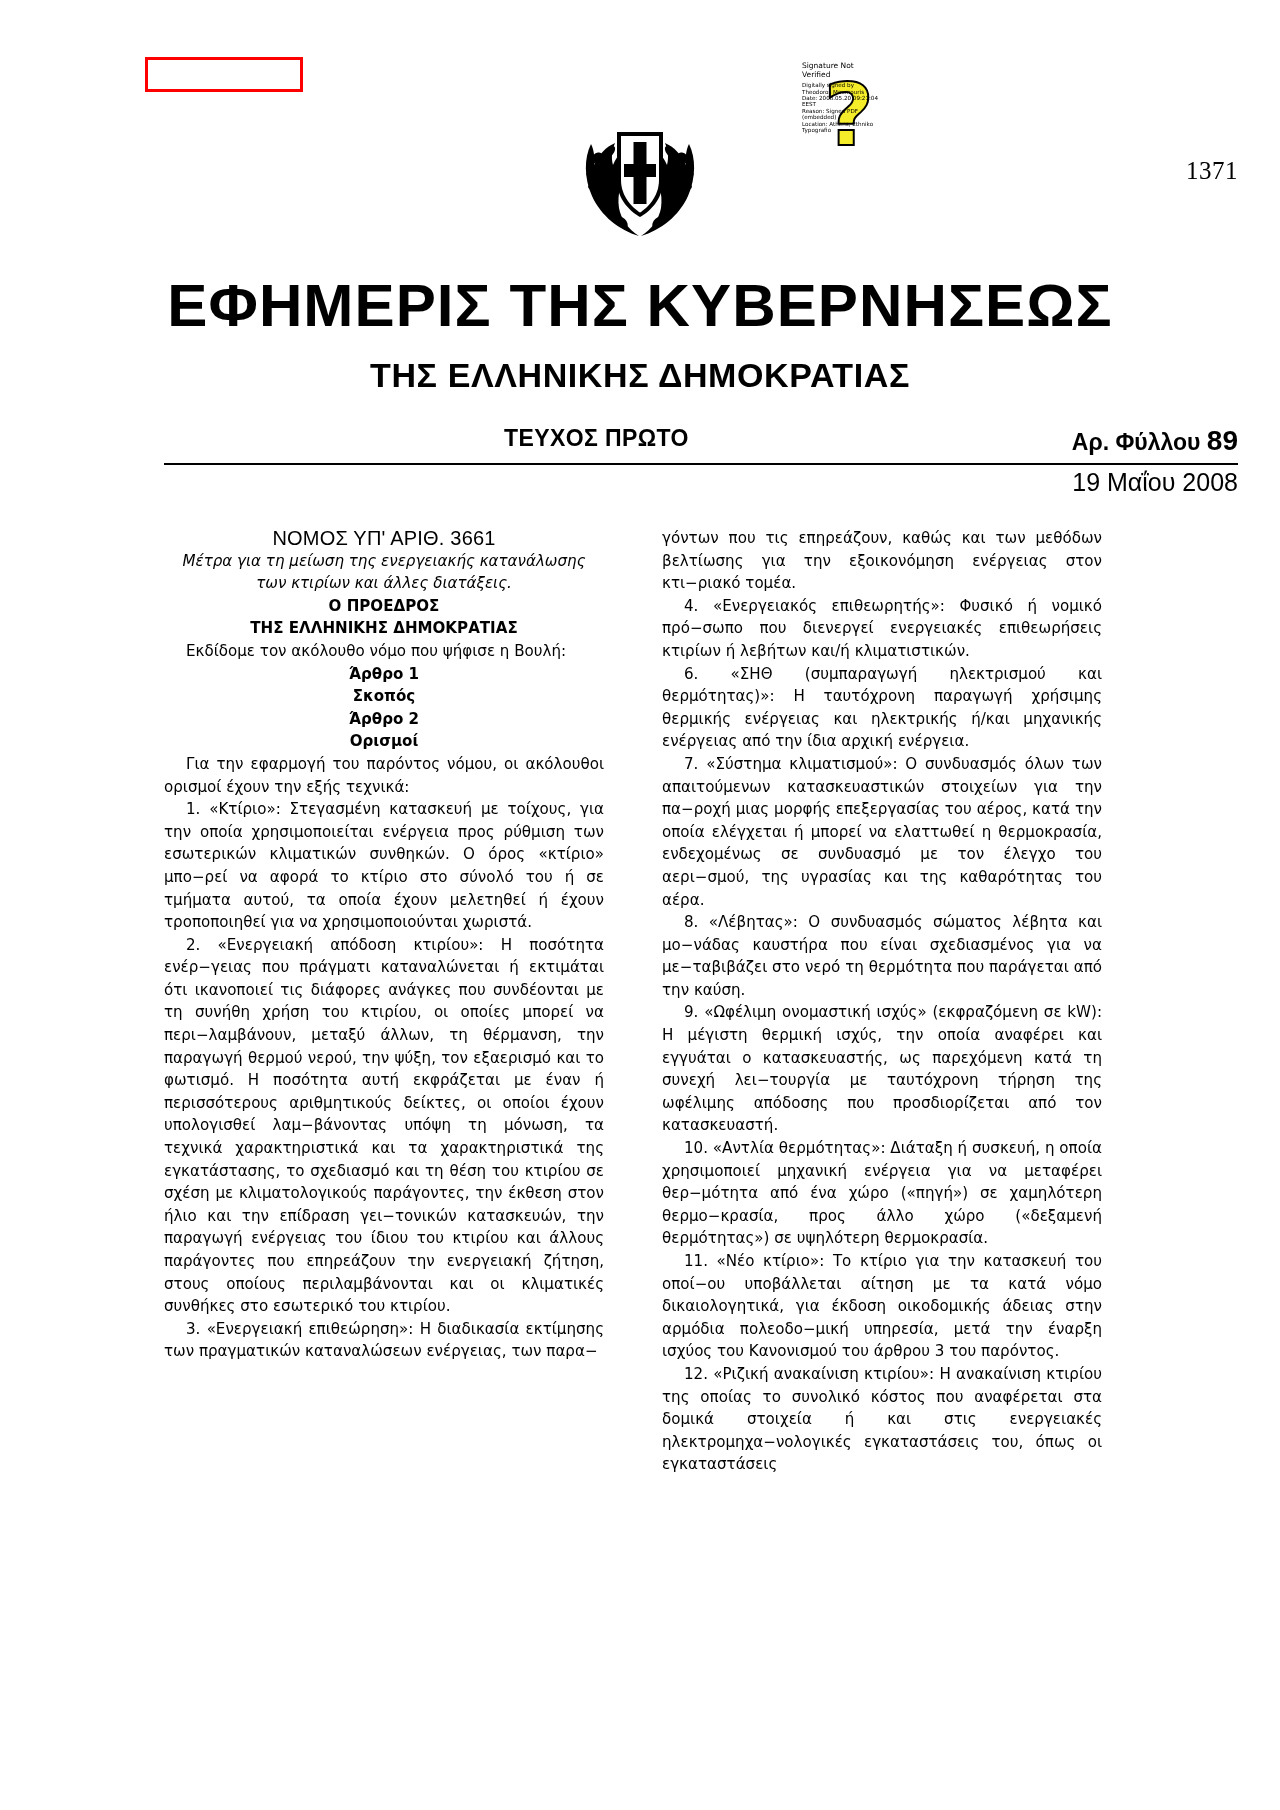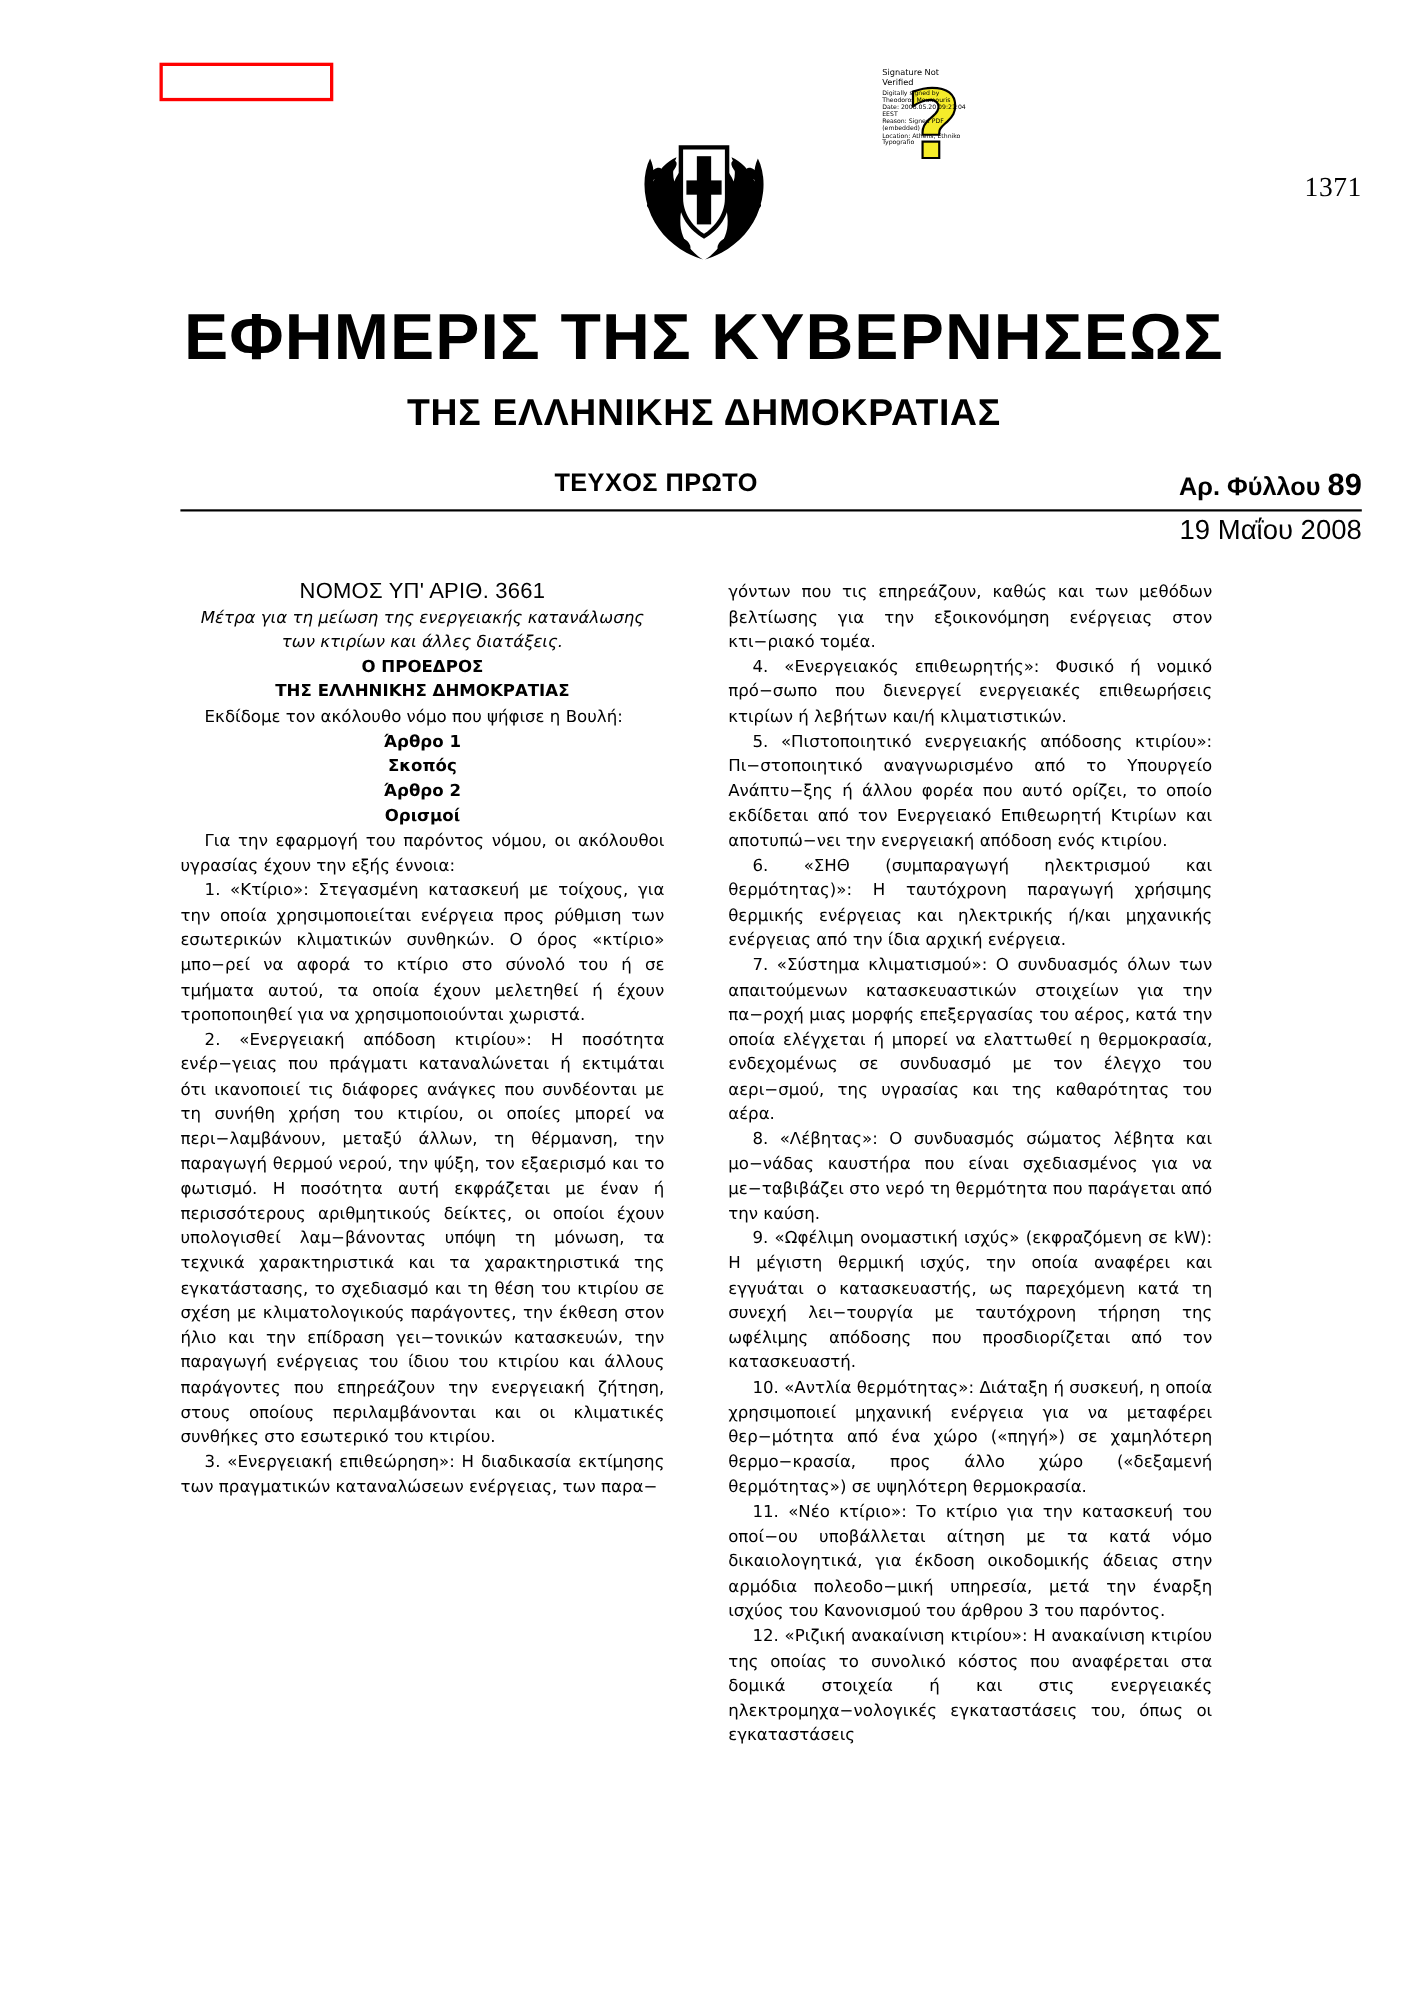--- a/index.html
+++ b/index.html
@@ -302,31 +302,30 @@
     <p class="ctr bold sp-before-md">Ο ΠΡΟΕΔΡΟΣ</p>
     <p class="ctr bold">ΤΗΣ ΕΛΛΗΝΙΚΗΣ ΔΗΜΟΚΡΑΤΙΑΣ</p>
 
     <p class="p-indent sp-before-sm">Εκδίδομε τον ακόλουθο νόμο που ψήφισε η Βουλή:</p>
 
     <p class="ctr bold sp-before-md">Άρθρο 1</p>
     <p class="ctr bold">Σκοπός</p>
 
     <p class="ctr bold sp-before-md">Άρθρο 2</p>
     <p class="ctr bold">Ορισμοί</p>
-    <p class="p-indent sp-before-sm">Για την εφαρμογή του παρόντος νόμου, οι ακόλουθοι υγρασίας έχουν την εξής έννοια:</p>
+    <p class="p-indent sp-before-sm">Για την εφαρμογή του παρόντος νόμου, οι ακόλουθοι ορισμοί έχουν την εξής τεχνικά:</p>
 
     <p class="p-indent">1. «Κτίριο»: Στεγασμένη κατασκευή με τοίχους, για την οποία χρησιμοποιείται ενέργεια προς ρύθμιση των εσωτερικών κλιματικών συνθηκών. Ο όρος «κτίριο» μπο−ρεί να αφορά το κτίριο στο σύνολό του ή σε τμήματα αυτού, τα οποία έχουν μελετηθεί ή έχουν τροποποιηθεί για να χρησιμοποιούνται χωριστά.</p>
     <p class="p-indent">2. «Ενεργειακή απόδοση κτιρίου»: Η ποσότητα ενέρ−γειας που πράγματι καταναλώνεται ή εκτιμάται ότι ικανοποιεί τις διάφορες ανάγκες που συνδέονται με τη συνήθη χρήση του κτιρίου, οι οποίες μπορεί να περι−λαμβάνουν, μεταξύ άλλων, τη θέρμανση, την παραγωγή θερμού νερού, την ψύξη, τον εξαερισμό και το φωτισμό. Η ποσότητα αυτή εκφράζεται με έναν ή περισσότερους αριθμητικούς δείκτες, οι οποίοι έχουν υπολογισθεί λαμ−βάνοντας υπόψη τη μόνωση, τα τεχνικά χαρακτηριστικά και τα χαρακτηριστικά της εγκατάστασης, το σχεδιασμό και τη θέση του κτιρίου σε σχέση με κλιματολογικούς παράγοντες, την έκθεση στον ήλιο και την επίδραση γει−τονικών κατασκευών, την παραγωγή ενέργειας του ίδιου του κτιρίου και άλλους παράγοντες που επηρεάζουν την ενεργειακή ζήτηση, στους οποίους περιλαμβάνονται και οι κλιματικές συνθήκες στο εσωτερικό του κτιρίου.</p>
     <p class="p-indent">3. «Ενεργειακή επιθεώρηση»: Η διαδικασία εκτίμησης των πραγματικών καταναλώσεων ενέργειας, των παρα−</p>
   </div>
 
   <div class="col">
     <p class="p-noindent">γόντων που τις επηρεάζουν, καθώς και των μεθόδων βελτίωσης για την εξοικονόμηση ενέργειας στον κτι−ριακό τομέα.</p>
     <p class="p-indent">4. «Ενεργειακός επιθεωρητής»: Φυσικό ή νομικό πρό−σωπο που διενεργεί ενεργειακές επιθεωρήσεις κτιρίων ή λεβήτων και/ή κλιματιστικών.</p>
-    <p class="p-indent">5. «Πιστοποιητικό ενεργειακής απόδοσης κτιρίου»: Πι−στοποιητικό αναγνωρισμένο από το Υπουργείο Ανάπτυ−ξης ή άλλου φορέα που αυτό ορίζει, το οποίο εκδίδεται από τον Ενεργειακό Επιθεωρητή Κτιρίων και αποτυπώ−νει την ενεργειακή απόδοση ενός κτιρίου.</p>
     <p class="p-indent">6. «ΣΗΘ (συμπαραγωγή ηλεκτρισμού και θερμότητας)»: Η ταυτόχρονη παραγωγή χρήσιμης θερμικής ενέργειας και ηλεκτρικής ή/και μηχανικής ενέργειας από την ίδια αρχική ενέργεια.</p>
     <p class="p-indent">7. «Σύστημα κλιματισμού»: Ο συνδυασμός όλων των απαιτούμενων κατασκευαστικών στοιχείων για την πα−ροχή μιας μορφής επεξεργασίας του αέρος, κατά την οποία ελέγχεται ή μπορεί να ελαττωθεί η θερμοκρασία, ενδεχομένως σε συνδυασμό με τον έλεγχο του αερι−σμού, της υγρασίας και της καθαρότητας του αέρα.</p>
     <p class="p-indent">8. «Λέβητας»: Ο συνδυασμός σώματος λέβητα και μο−νάδας καυστήρα που είναι σχεδιασμένος για να με−ταβιβάζει στο νερό τη θερμότητα που παράγεται από την καύση.</p>
     <p class="p-indent">9. «Ωφέλιμη ονομαστική ισχύς» (εκφραζόμενη σε kW): Η μέγιστη θερμική ισχύς, την οποία αναφέρει και εγγυάται ο κατασκευαστής, ως παρεχόμενη κατά τη συνεχή λει−τουργία με ταυτόχρονη τήρηση της ωφέλιμης απόδοσης που προσδιορίζεται από τον κατασκευαστή.</p>
     <p class="p-indent">10. «Αντλία θερμότητας»: Διάταξη ή συσκευή, η οποία χρησιμοποιεί μηχανική ενέργεια για να μεταφέρει θερ−μότητα από ένα χώρο («πηγή») σε χαμηλότερη θερμο−κρασία, προς άλλο χώρο («δεξαμενή θερμότητας») σε υψηλότερη θερμοκρασία.</p>
     <p class="p-indent">11. «Νέο κτίριο»: Το κτίριο για την κατασκευή του οποί−ου υποβάλλεται αίτηση με τα κατά νόμο δικαιολογητικά, για έκδοση οικοδομικής άδειας στην αρμόδια πολεοδο−μική υπηρεσία, μετά την έναρξη ισχύος του Κανονισμού του άρθρου 3 του παρόντος.</p>
     <p class="p-indent">12. «Ριζική ανακαίνιση κτιρίου»: Η ανακαίνιση κτιρίου της οποίας το συνολικό κόστος που αναφέρεται στα δομικά στοιχεία ή και στις ενεργειακές ηλεκτρομηχα−νολογικές εγκαταστάσεις του, όπως οι εγκαταστάσεις</p>
   </div>
 
 </div>

